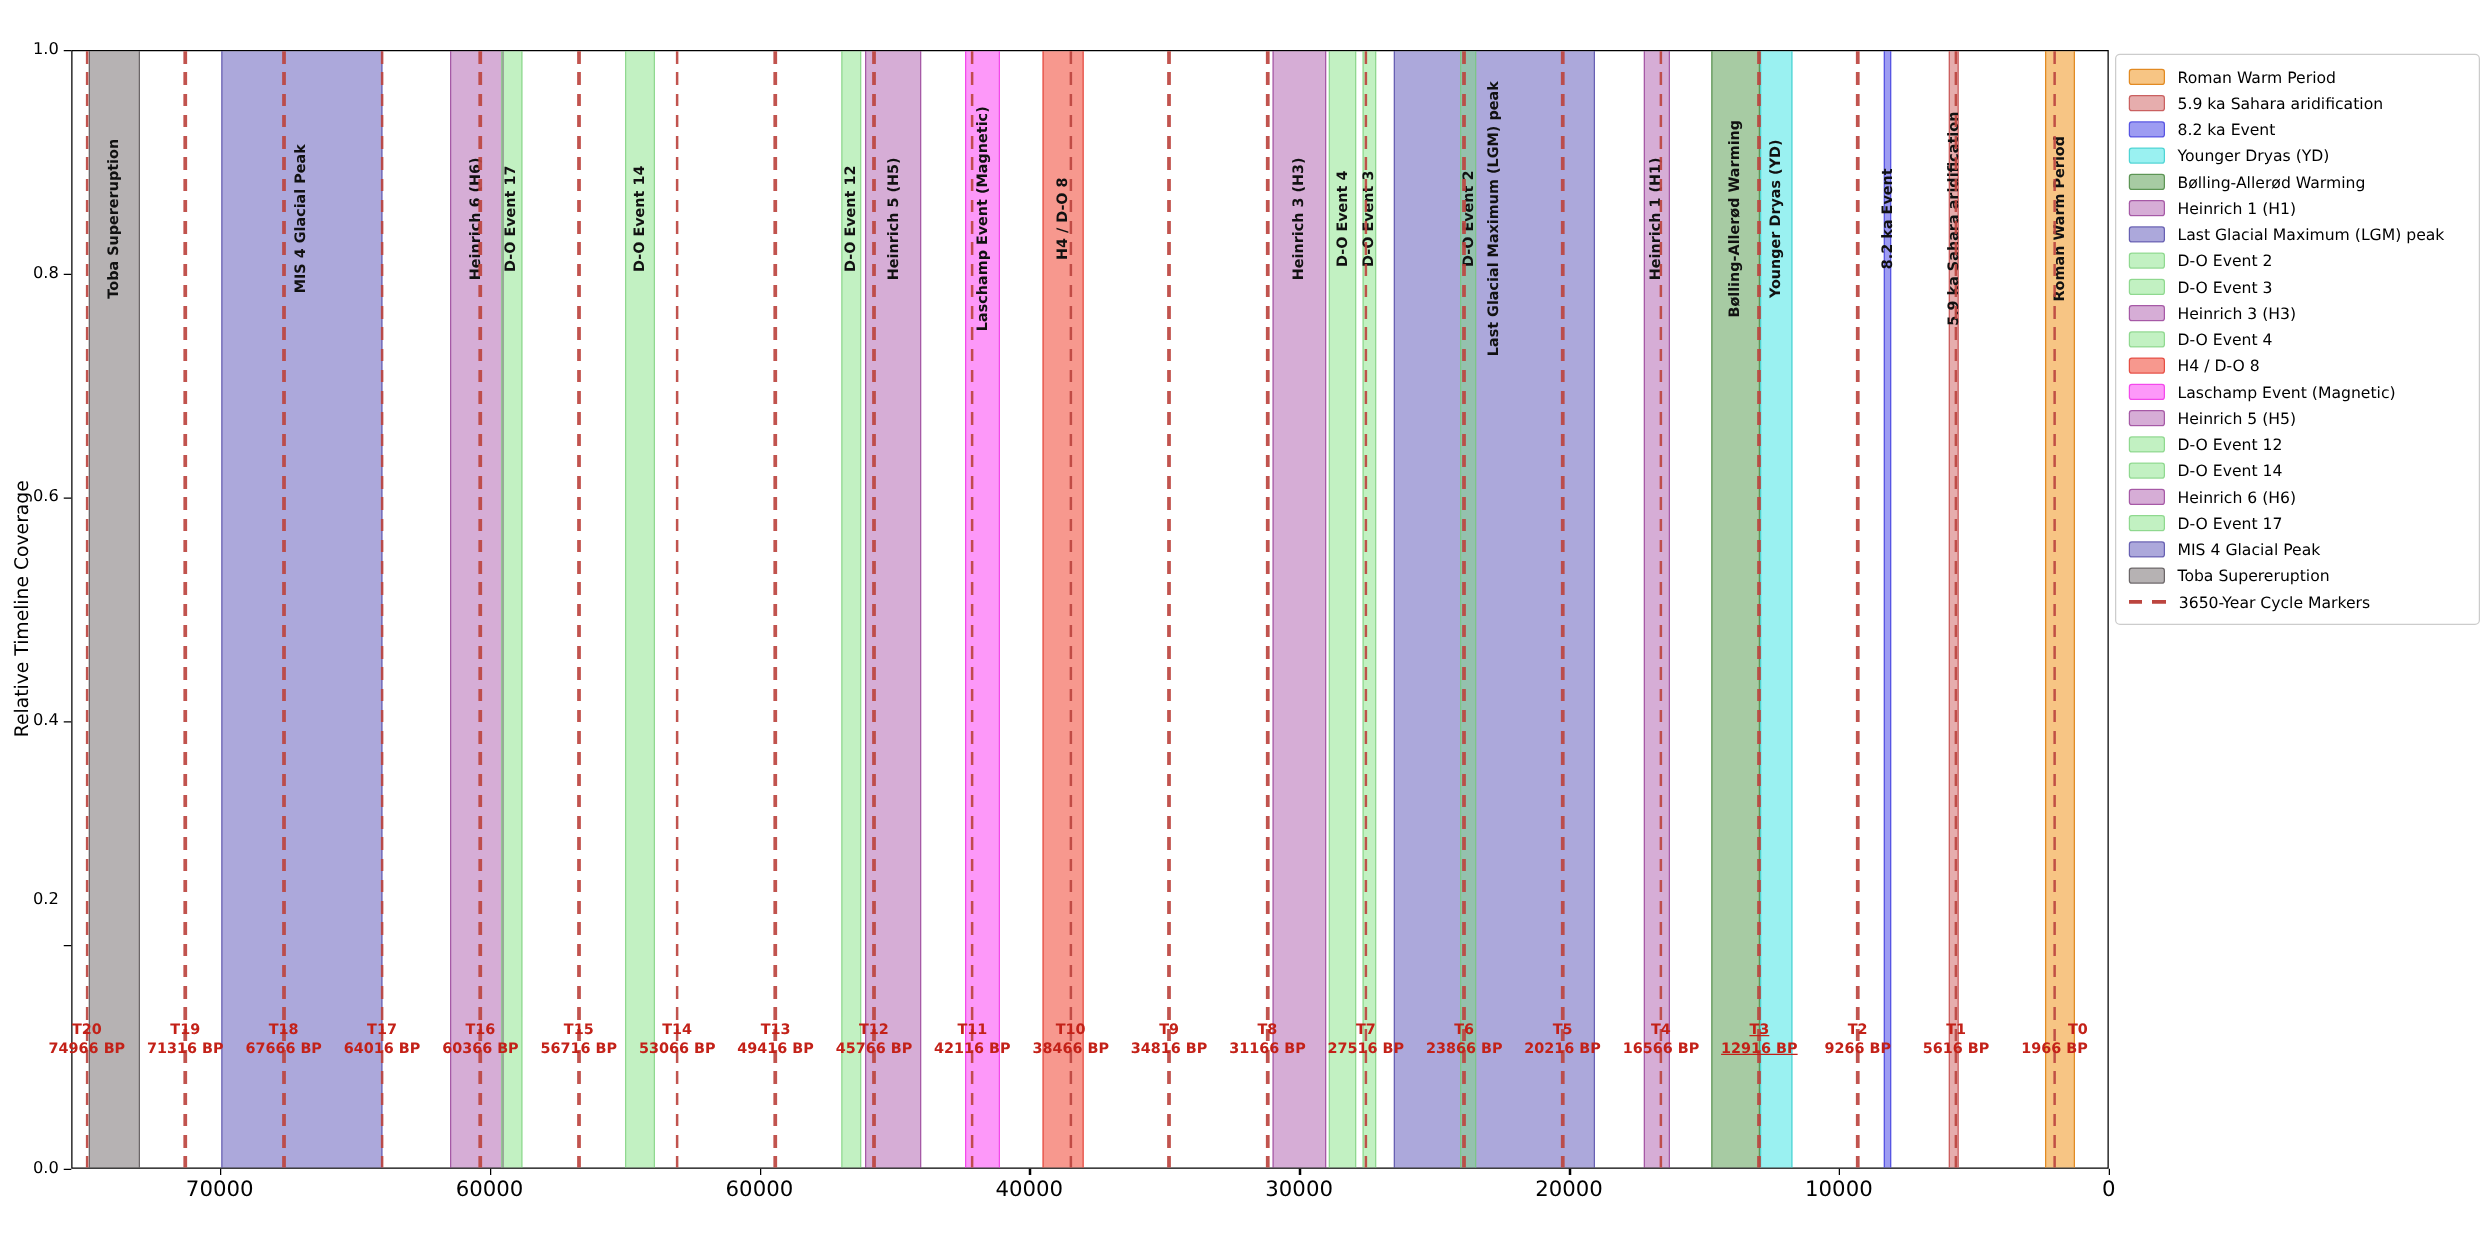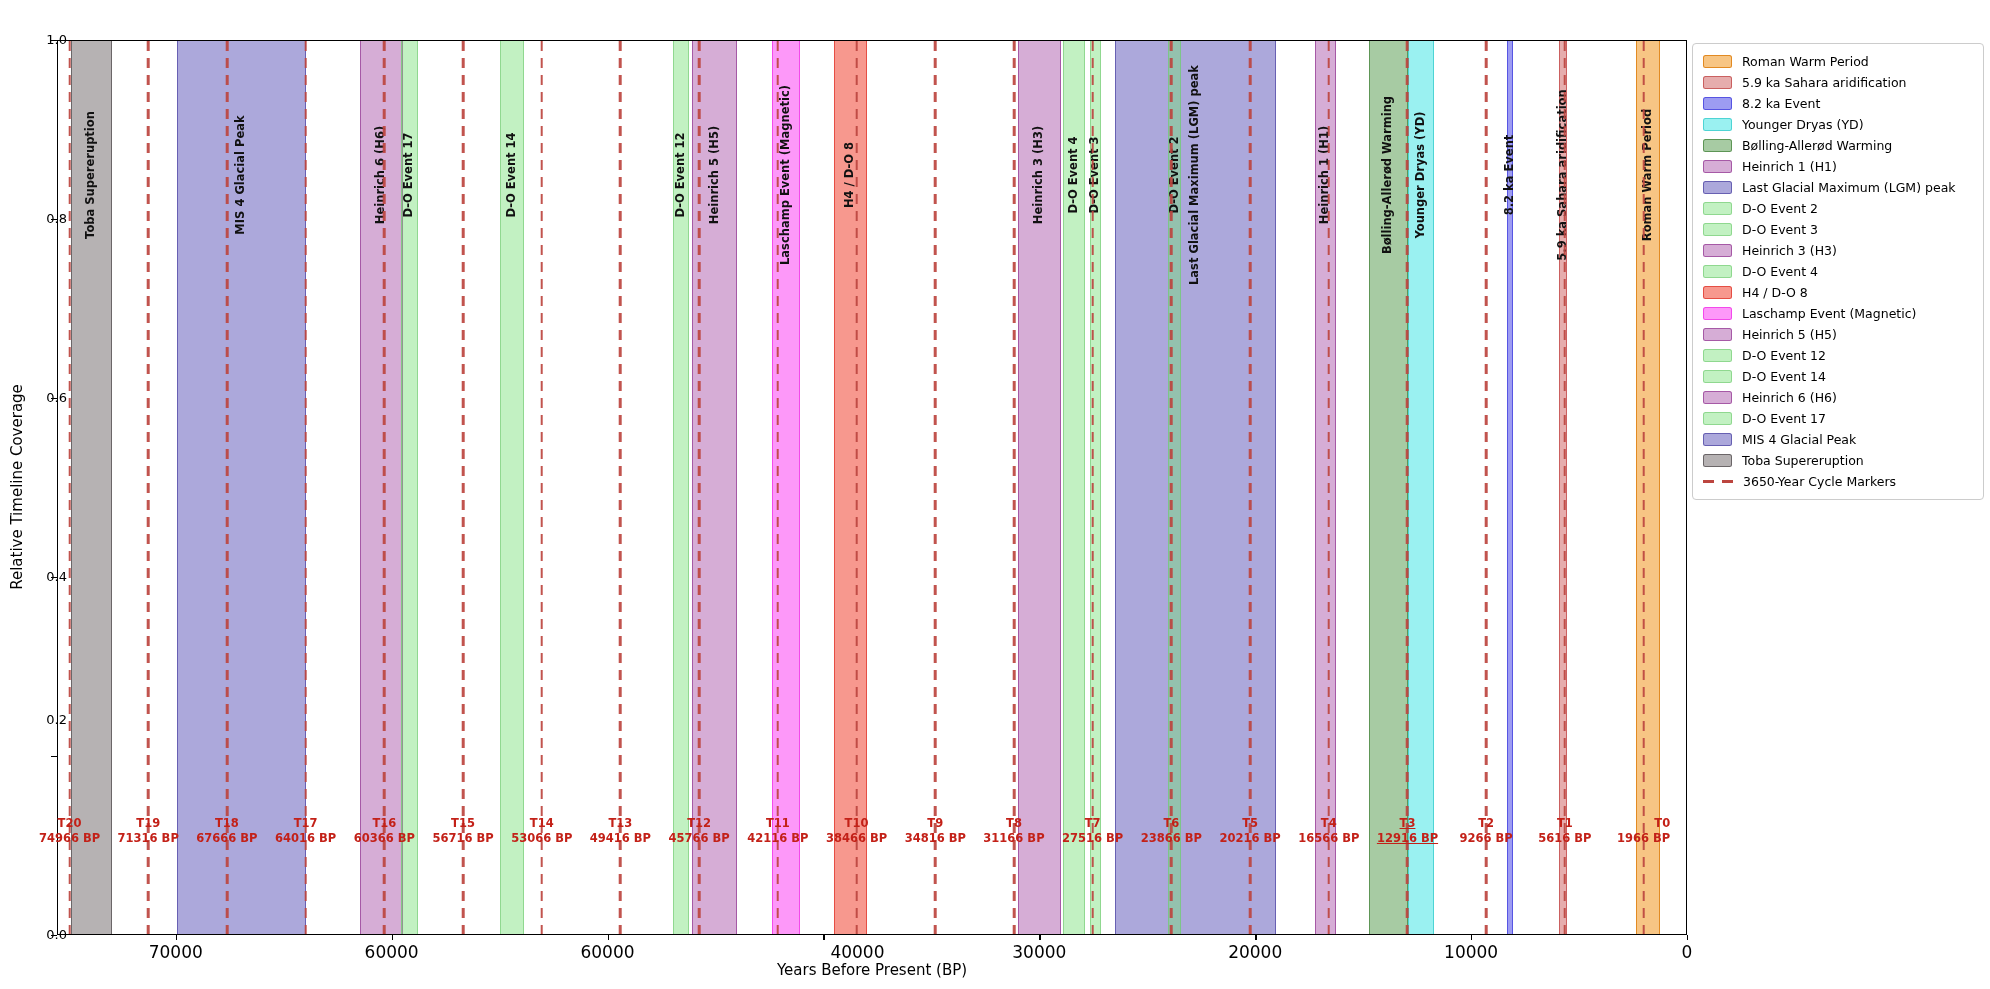--- a/index.html
+++ b/index.html
@@ -28,21 +28,21 @@
     position:absolute; top:0; bottom:0; width:2.6px; transform:translateX(-50%);
     background:repeating-linear-gradient(to bottom, rgba(188,69,63,0.92) 0 10px, transparent 10px 17px);
   }
   .marker-label {
     position:absolute; top:775px; transform:translateX(-50%); text-align:center;
     font-size:11.5px; font-weight:bold; color:#c32118; line-height:15px; white-space:nowrap;
   }
   .xtick { position:absolute; top:935px; width:1.3px; height:5px; background:#000; }
   .xtick-label { position:absolute; top:942px; transform:translateX(-50%); font-size:17px; }
   .ytick { position:absolute; left:51px; width:6px; height:1.3px; background:#000; }
-  .ytick-label { position:absolute; left:0; width:47px; text-align:right; font-size:13px;padding-left:20px; }
+  .ytick-label { position:absolute; left:0; width:47px; text-align:right; font-size:13px; }
   .xlabel { position:absolute; top:961px; left:57px; width:1630px; text-align:center; font-size:15px; }
   .ylabel {
     position:absolute; left:17px; top:487px; writing-mode:vertical-rl;
     transform:translate(-50%,-50%) rotate(180deg); font-size:15px; white-space:nowrap;
   }
   #legend {
     position:absolute; left:1692px; top:43px; width:292px; box-sizing:border-box;
     background:rgba(255,255,255,0.92); border:1px solid #cccccc; border-radius:4px;
     padding:7px 10px;
   }
@@ -202,21 +202,20 @@
       <div class="marker-label" style="left: 92.5616%;">
         <div>T1</div>
         <div>5616 BP</div>
       </div>
       <div class="marker-line" style="left: 97.396%;"></div>
       <div class="marker-label" style="left: 97.396%; text-align: right;">
         <div>T0</div>
         <div>1966 BP</div>
       </div>
     </div>
-  <div class="xlabel">Years Before Present (BP)</div>
   <div id="legend">
       <div class="legend-row">
         <div class="legend-swatch" style="background: rgba(240, 140, 10, 0.5); border-color: rgba(222, 128, 18, 0.85);"></div>
         <div class="legend-text">Roman Warm Period</div>
       </div>
       <div class="legend-row">
         <div class="legend-swatch" style="background: rgba(205, 92, 92, 0.5); border-color: rgba(198, 82, 82, 0.85);"></div>
         <div class="legend-text">5.9 ka Sahara aridification</div>
       </div>
       <div class="legend-row">
@@ -296,21 +295,21 @@
         <div class="legend-text">3650-Year Cycle Markers</div>
       </div>
     </div>
 <div class="xtick" style="left: 175.742px;"></div>
     <div class="xtick-label" style="left: 175.742px;">70000</div>
     <div class="xtick" style="left: 391.636px;"></div>
     <div class="xtick-label" style="left: 391.636px;">60000</div>
     <div class="xtick" style="left: 607.53px;"></div>
     <div class="xtick-label" style="left: 607.53px;">60000</div>
     <div class="xtick" style="left: 823.424px;"></div>
-    <div class="xtick-label" style="left: 823.424px; margin-left: 34px;">40000</div>
+    <div class="xtick-label" style="left: 823.424px;">40000</div>
     <div class="xtick" style="left: 1039.32px;"></div>
     <div class="xtick-label" style="left: 1039.32px;">30000</div>
     <div class="xtick" style="left: 1255.21px;"></div>
     <div class="xtick-label" style="left: 1255.21px;">20000</div>
     <div class="xtick" style="left: 1471.11px;"></div>
     <div class="xtick-label" style="left: 1471.11px;">10000</div>
     <div class="xtick" style="left: 1687px;"></div>
     <div class="xtick-label" style="left: 1687px;">0</div>
     <div class="ytick" style="top: 39.5px;"></div>
     <div class="ytick-label" style="top: 32px;">1.0</div>

